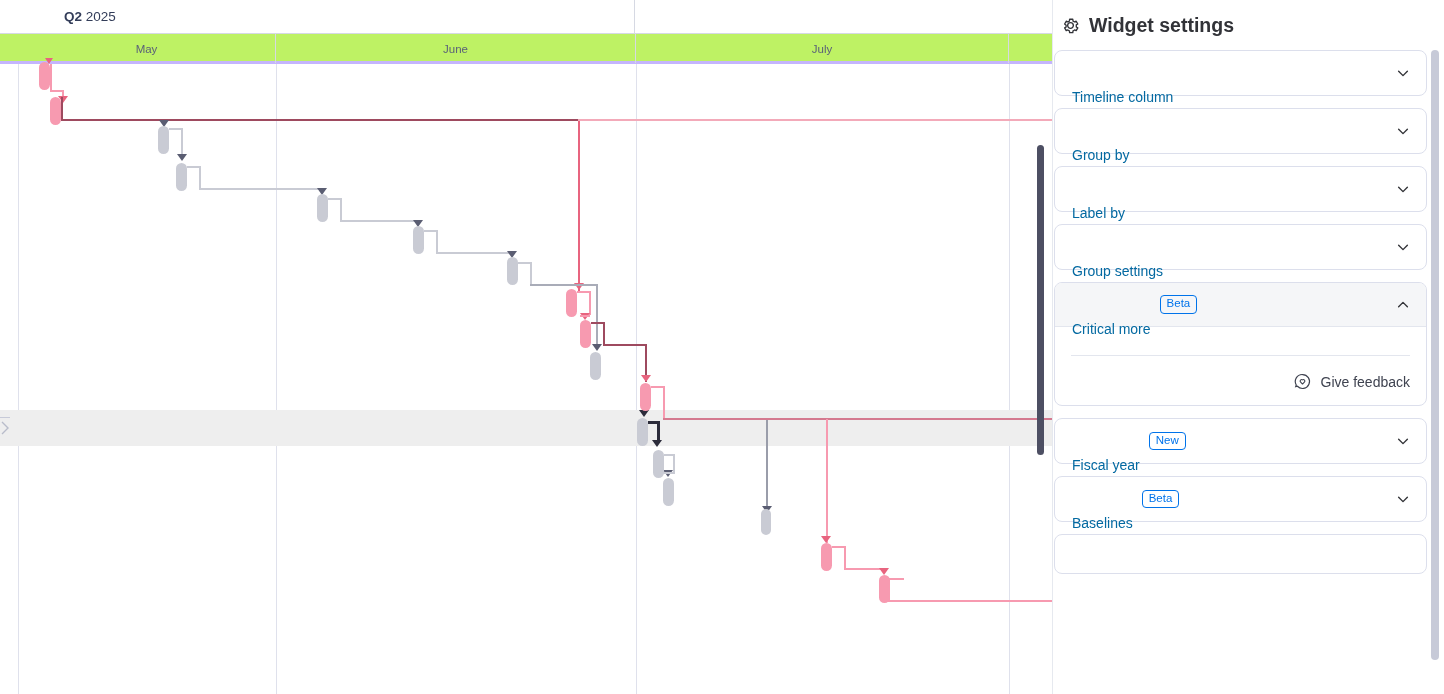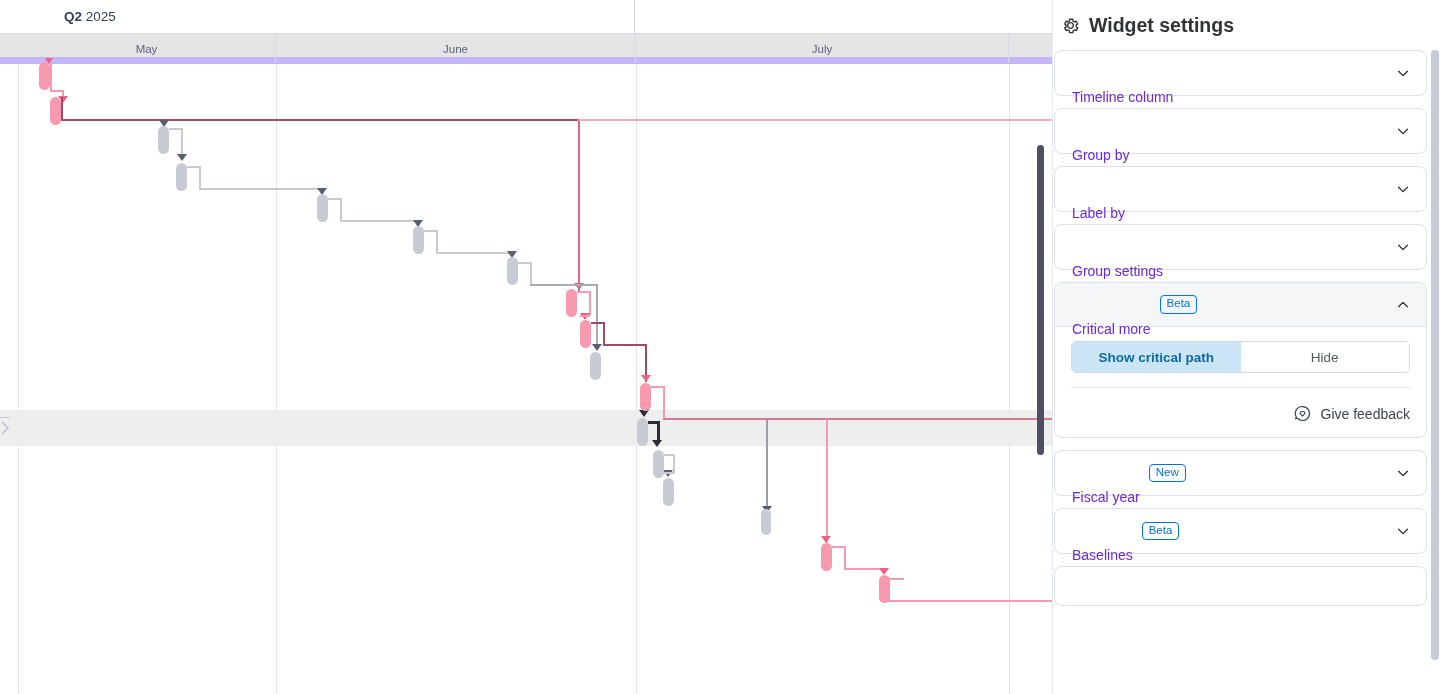--- a/index.html
+++ b/index.html
@@ -33,22 +33,22 @@
   .tl-quarter-label {
     font-size: 13.5px; color: #333d59; padding-left: 46px;
     white-space: nowrap;
   }
   .tl-quarter-label b { font-weight: 700; }
   .tl-quarter-label span { font-weight: 400; }
 
   .tl-month-row {
     position: absolute; left: 0; top: 34px;
     width: 1052px; height: 30px;
-    border-bottom: 7px solid #c4b5fd;
-    background: #e5e5e5;
+    border-bottom: 3px solid #c4b5fd;
+    background: #bef264;
   }
   .tl-month-cell {
     position: absolute; top: 0; height: 29px;
     border-right: 1px solid #d6d9e3;
     display: flex; align-items: center; justify-content: center;
     font-size: 11.5px; color: #5a6178;
   }
   .tl-vline {
     position: absolute; top: 64px; width: 1px;
     background: #dfe1ec;
@@ -115,21 +115,21 @@
     display: flex; align-items: center;
     padding: 0 16px 0 17px;
     cursor: pointer;
   }
   .card-head.open {
     background: #f5f6f8;
     border-bottom: 1px solid #e3e6ee;
     border-radius: 7px 7px 0 0;
   }
   .card-head-label {
-    font-size: 14px; color: #6d28d9; flex: 0 0 auto; margin-top: 48px;
+    font-size: 14px; color: #0369a1; flex: 0 0 auto; margin-top: 48px;
   }
   .badge {
     margin-left: 9px;
     font-size: 11.5px; color: #0073ea;
     border: 1px solid #0073ea;
     border-radius: 4px;
     padding: 1px 6px 2px;
     line-height: 1.15;
   }
   .chev { margin-left: auto; width: 14px; height: 14px; }
@@ -362,24 +362,20 @@
 
       <div class="card">
         <div class="card-head open">
           <span class="card-head-label">Critical more</span>
           <span class="badge">Beta</span>
           <svg class="chev" viewBox="0 0 16 16">
               <path d="M3 10 L8 5 L13 10" fill="none" stroke="#323338" stroke-width="1.6" stroke-linecap="round" stroke-linejoin="round"></path>
             </svg>
         </div>
         <div class="card-body">
-          <div class="toggle-group">
-            <button class="toggle-btn active">Show critical path</button>
-            <button class="toggle-btn">Hide</button>
-          </div>
           <div class="divider"></div>
           <div class="feedback-row">
             <svg width="19" height="19" viewBox="0 0 24 24">
               <path fill="none" stroke="#3f4350" stroke-width="1.5" d="M12 3.2a8.8 8.8 0 1 1-6.4 14.8l-2.2.6.7-2.2A8.8 8.8 0 0 1 12 3.2z"></path>
               <path fill="none" stroke="#3f4350" stroke-width="1.4" stroke-linejoin="round" d="M12 15.2l-2.6-2.6a1.85 1.85 0 0 1 2.6-2.6 1.85 1.85 0 0 1 2.6 2.6z"></path>
             </svg>
             <span class="feedback-label">Give feedback</span>
           </div>
         </div>
       </div>

